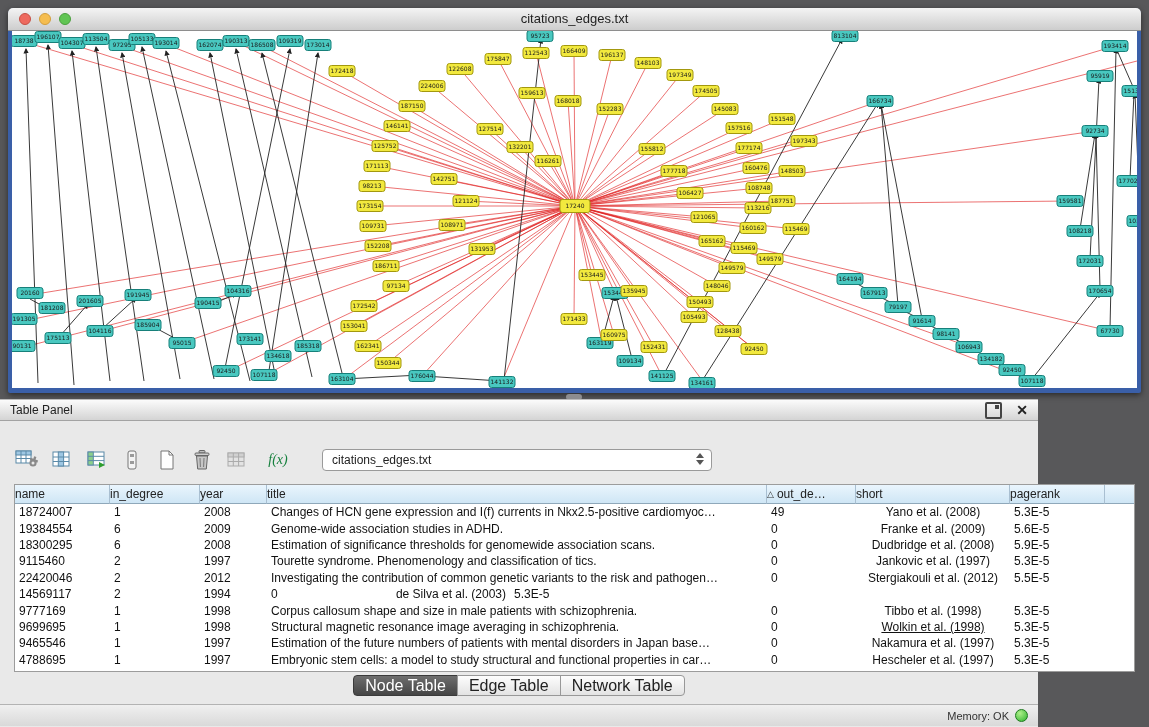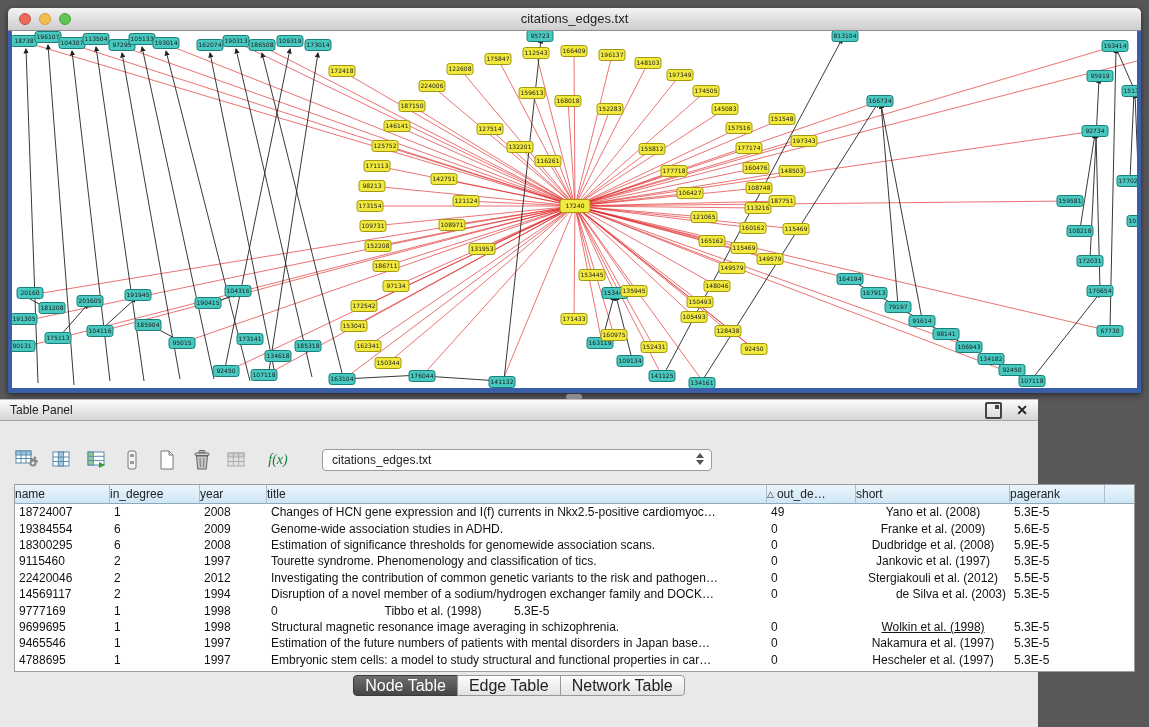--- a/index.html
+++ b/index.html
@@ -892,29 +892,29 @@
             <div class="td" style="width: 67px; text-align: left;">2012</div>
             <div class="td" style="width: 500px; text-align: left;">Investigating the contribution of common genetic variants to the risk and pathogen…</div>
             <div class="td" style="width: 89px; text-align: left;">0</div>
             <div class="td" style="width: 154px; text-align: center;">Stergiakouli et al. (2012)</div>
             <div class="td" style="width: 95px; text-align: left;">5.5E-5</div>
           </div>
           <div class="tr">
             <div class="td" style="width: 95px; text-align: left;">14569117</div>
             <div class="td" style="width: 90px; text-align: left;">2</div>
             <div class="td" style="width: 67px; text-align: left;">1994</div>
-            <div class="td" style="width: 500px; text-align: left;">Disruption of a novel member of a sodium/hydrogen exchanger family and DOCK…</div>
             <div class="td" style="width: 89px; text-align: left;">0</div>
             <div class="td" style="width: 154px; text-align: right;">de Silva et al. (2003)</div>
             <div class="td" style="width: 95px; text-align: left;">5.3E-5</div>
           </div>
           <div class="tr">
             <div class="td" style="width: 95px; text-align: left;">9777169</div>
             <div class="td" style="width: 90px; text-align: left;">1</div>
             <div class="td" style="width: 67px; text-align: left;">1998</div>
+            <div class="td" style="width: 500px; text-align: left;">Corpus callosum shape and size in male patients with schizophrenia.</div>
             <div class="td" style="width: 89px; text-align: left;">0</div>
             <div class="td" style="width: 154px; text-align: center;">Tibbo et al. (1998)</div>
             <div class="td" style="width: 95px; text-align: left;">5.3E-5</div>
           </div>
           <div class="tr">
             <div class="td" style="width: 95px; text-align: left;">9699695</div>
             <div class="td" style="width: 90px; text-align: left;">1</div>
             <div class="td" style="width: 67px; text-align: left;">1998</div>
             <div class="td" style="width: 500px; text-align: left;">Structural magnetic resonance image averaging in schizophrenia.</div>
             <div class="td" style="width: 89px; text-align: left;">0</div>
@@ -941,14 +941,18 @@
           </div>
         </div>
     </div>
 
     <div class="tabs">
         <div class="tab sel">Node Table</div>
         <div class="tab">Edge Table</div>
         <div class="tab">Network Table</div>
       </div>
 
+    <div class="statusbar">
+      <span>Memory: OK</span>
+      <span class="memdot"></span>
+    </div>
   </div>
 </div>
 
 </body></html>

